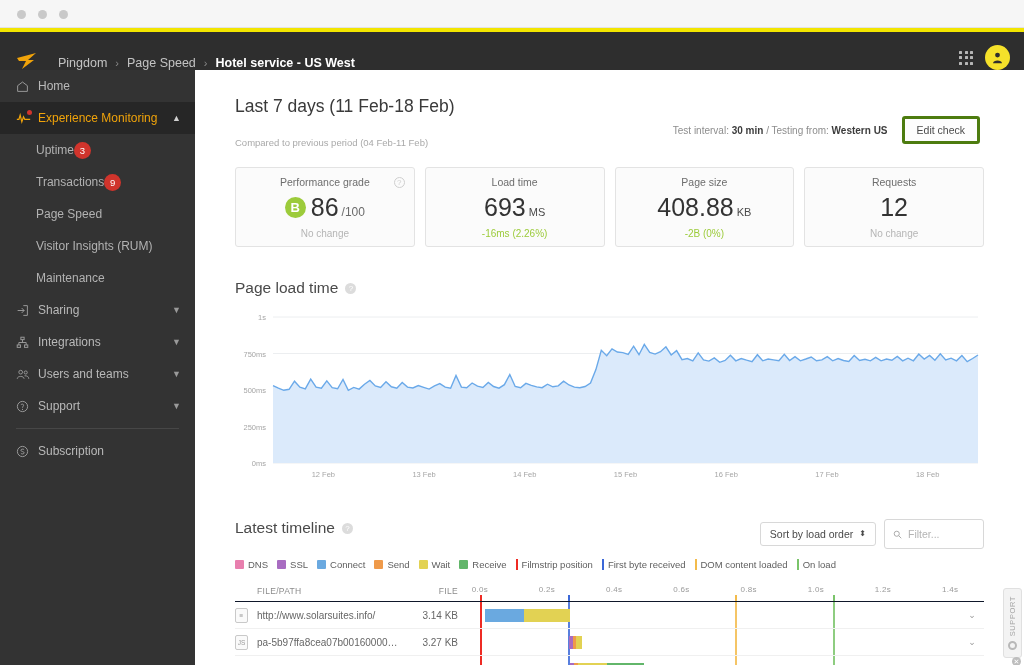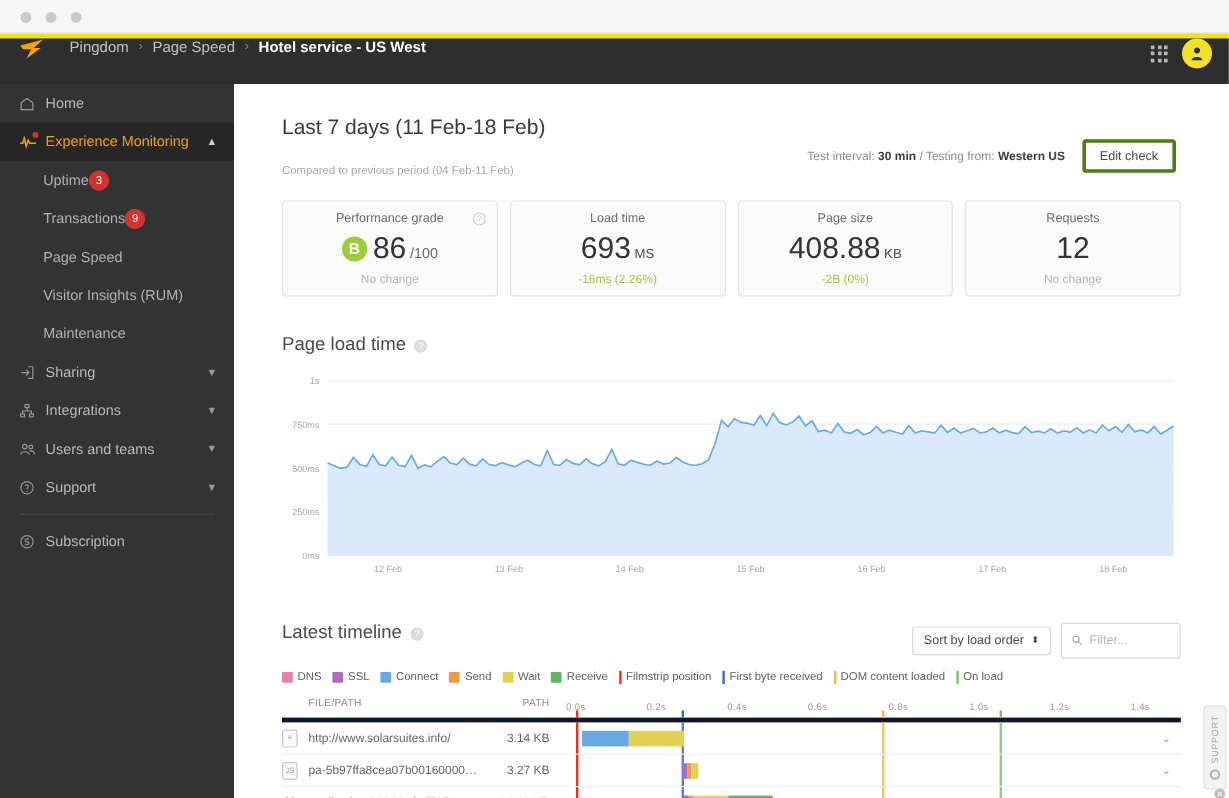--- a/index.html
+++ b/index.html
@@ -26,21 +26,21 @@
 
   #yellow-rule {
     position: absolute; left: 0; top: 28px; width: 1024px; height: 4px;
     background: #f2e500;
   }
 
   
   #topbar {
     position: absolute; left: 0; top: 32px; width: 1024px; height: 38px;
     background: #2e2e2e;
-    display: flex; align-items: flex-start;
+    display: flex; align-items: flex-end;
   }
   #logo-mark { width: 58px; display:flex; align-items:center; justify-content:center; }
   #logo-mark svg { display:block; }
 
   .crumbs { display: flex; align-items: center; gap: 8px; font-size: 12.5px; }
   .crumb { color: #c3c3c3; }
   .crumb.current { color: #ffffff; font-weight: bold; }
   .crumb-sep { color: #8a8a8a; font-size: 11px; }
 
   #topbar-right {
@@ -172,22 +172,22 @@
   #filter-input::placeholder { color:#b4b4b4; }
 
   #legend { display:flex; align-items:center; flex-wrap: nowrap; gap: 9px; margin-top: 10px; }
   .lg { display:flex; align-items:center; gap:4px; font-size:9.5px; color:#5e5e5e; white-space:nowrap; }
   .lg .sw { width: 9px; height: 9px; border-radius:1px; }
   .lg .bar { width: 2px; height: 11px; }
 
   
   #wf { margin-top: 10px; }
   .wf-head {
-    display:flex; align-items:flex-start; height: 22px;
-    border-bottom: 4px solid #0f172a;
+    display:flex; align-items:center; height: 22px;
+    border-bottom: 1px solid #0f172a;
     font-size: 8.5px; color:#8b8b8b; letter-spacing:0.3px;
   }
   .wf-row {
     display:flex; align-items:center; height: 27px;
     border-bottom: 1px solid #f0f0f0; font-size: 10px; color:#666;
   }
   .c-ico { width: 22px; display:flex; align-items:center; justify-content:flex-start; }
   .c-path { flex:1; overflow:hidden; white-space:nowrap; text-overflow:ellipsis; padding-right:8px; }
   .c-size { width: 60px; text-align:right; padding-right: 12px; }
   .c-track { position:relative; flex: 0 0 490px; height: 100%; }
@@ -525,21 +525,21 @@
         <span class="lg">
           <span class="bar" style="background: rgb(122, 196, 106);"></span>
           <span>On load</span>
         </span>
       </div>
 
     <div id="wf">
       <div class="wf-head">
         <span class="c-ico"></span>
         <span class="c-path">FILE/PATH</span>
-        <span class="c-size">PATH</span>
+        <span class="c-size">FILE</span>
         <span class="ruler">
             <span style="left: 2%;">0.0s</span>
             <span style="left: 15.7143%;">0.2s</span>
             <span style="left: 29.4286%;">0.4s</span>
             <span style="left: 43.1429%;">0.6s</span>
             <span style="left: 56.8571%;">0.8s</span>
             <span style="left: 70.5714%;">1.0s</span>
             <span style="left: 84.2857%;">1.2s</span>
             <span style="left: 98%;">1.4s</span>
             <i style="position: absolute; bottom: 0px; width: 2px; height: 6px; background: rgb(238, 43, 36); left: 2%;"></i>

